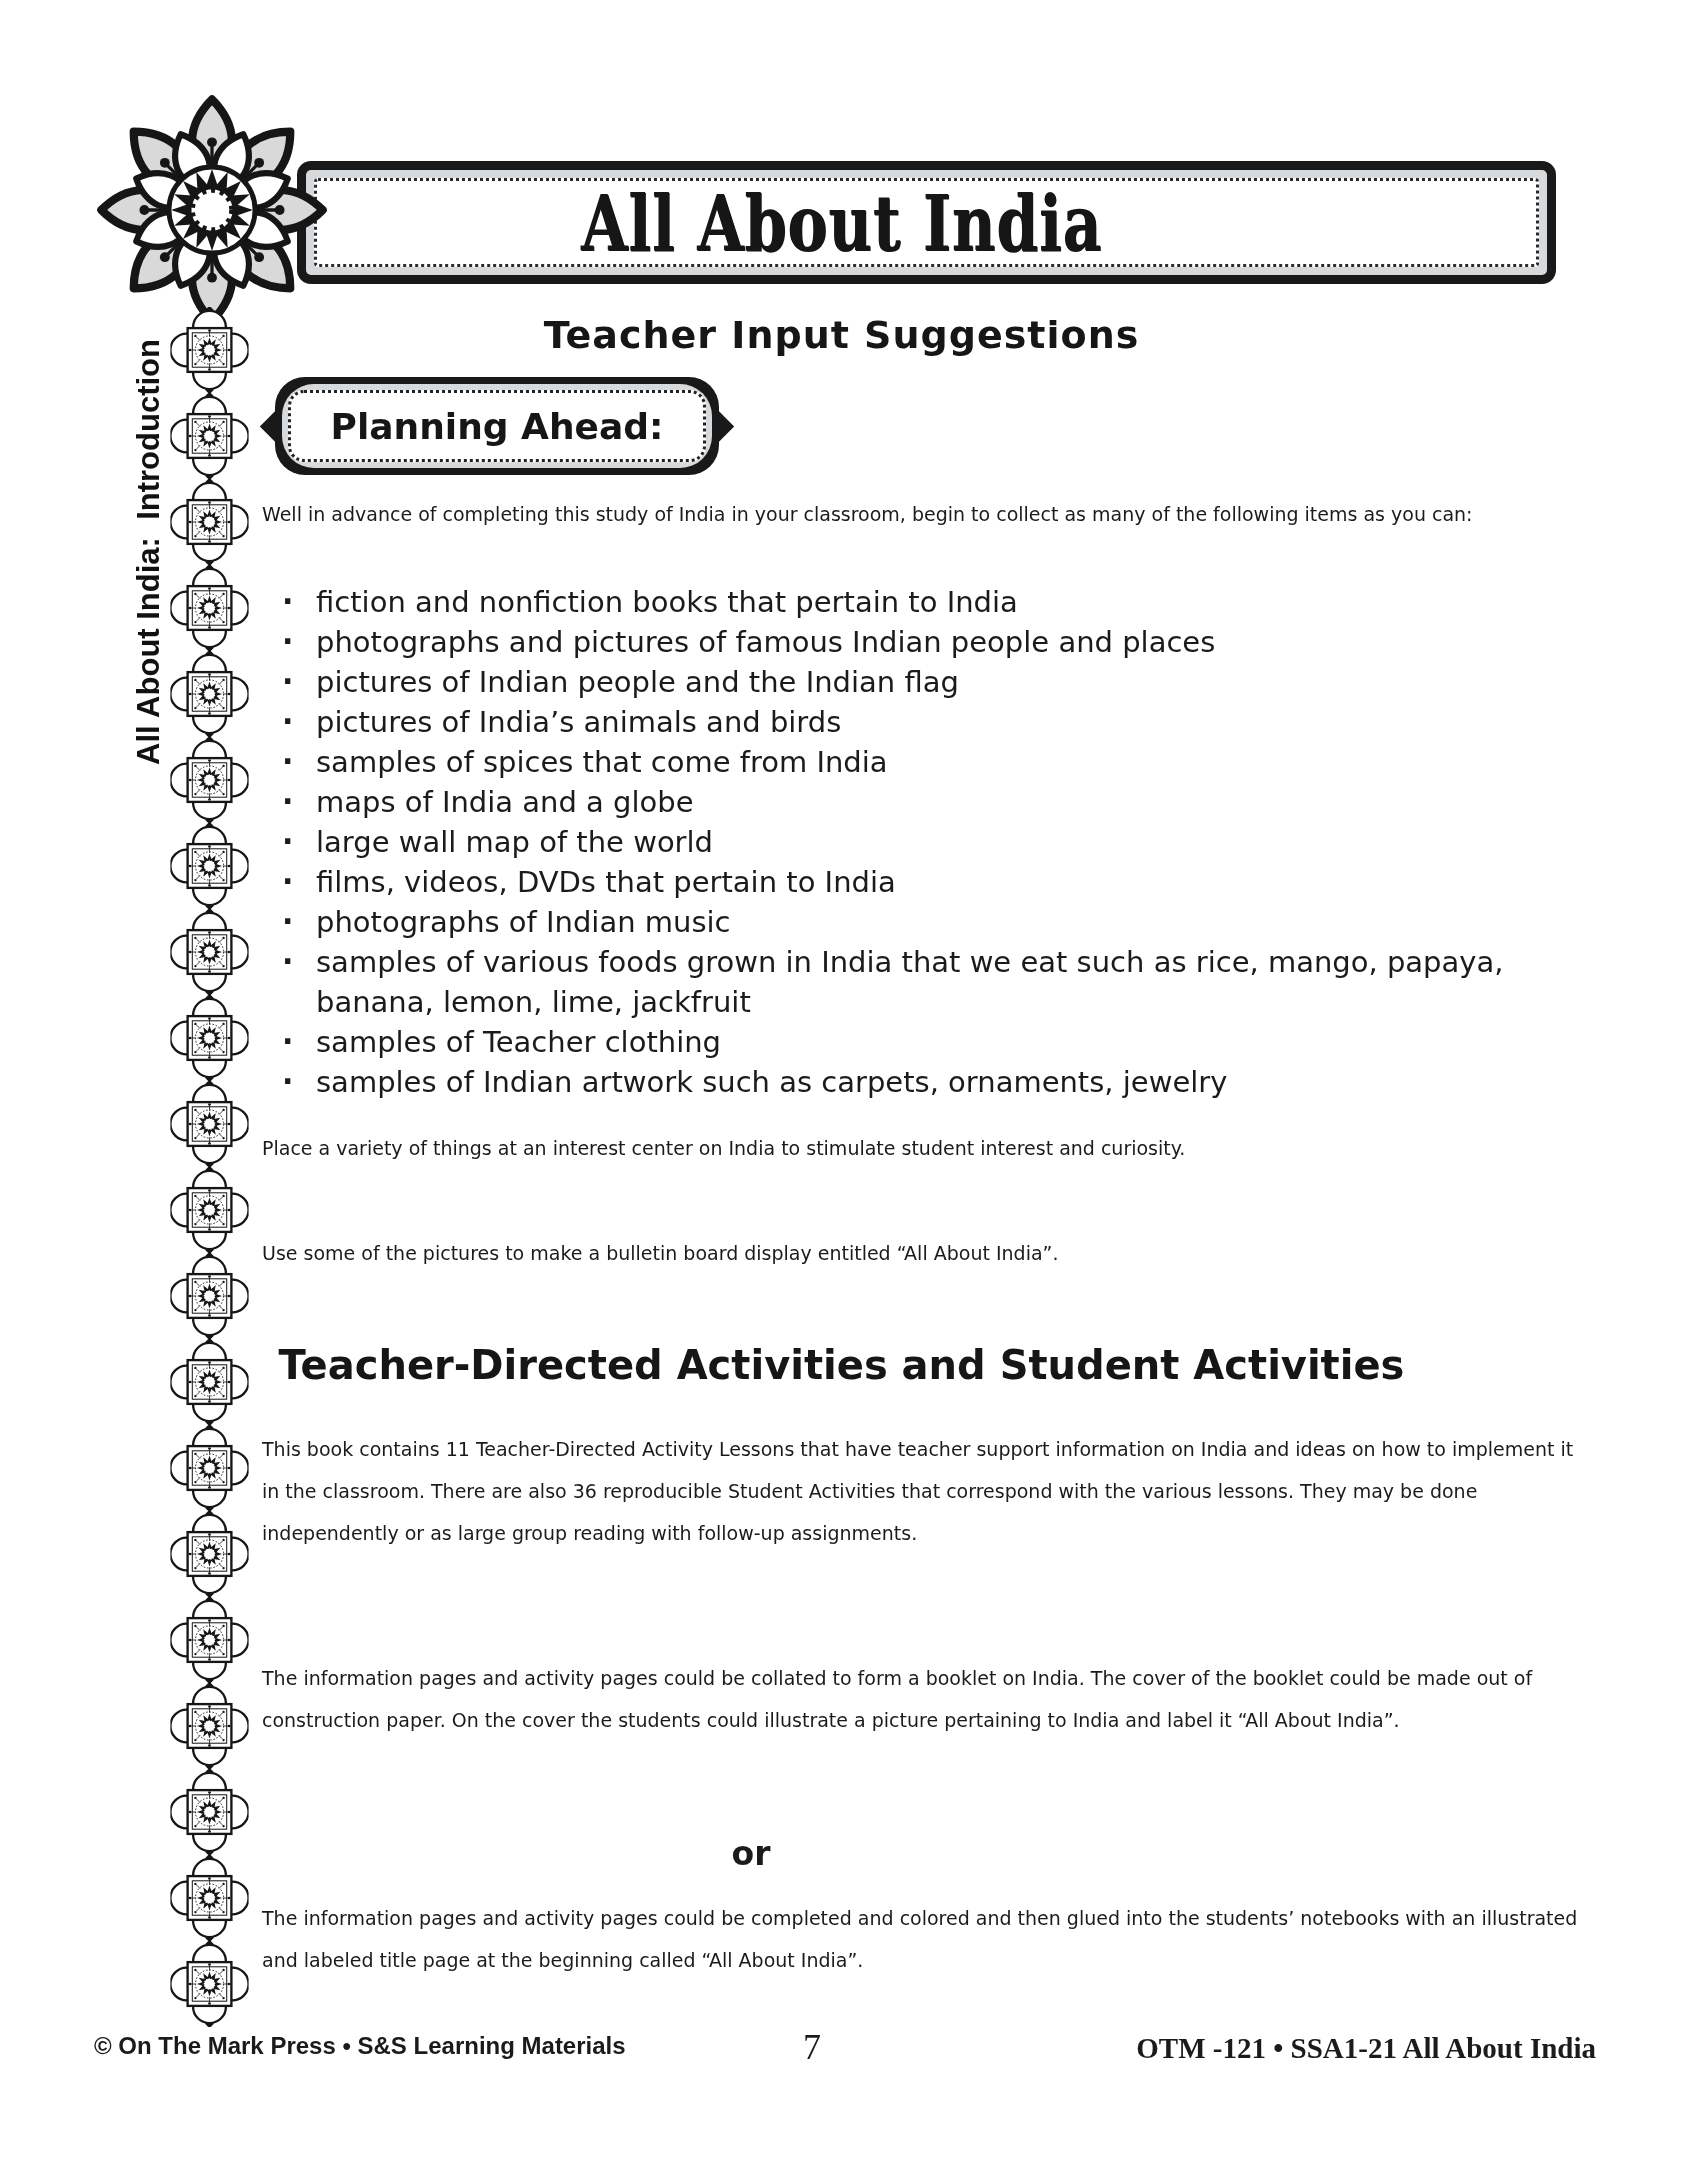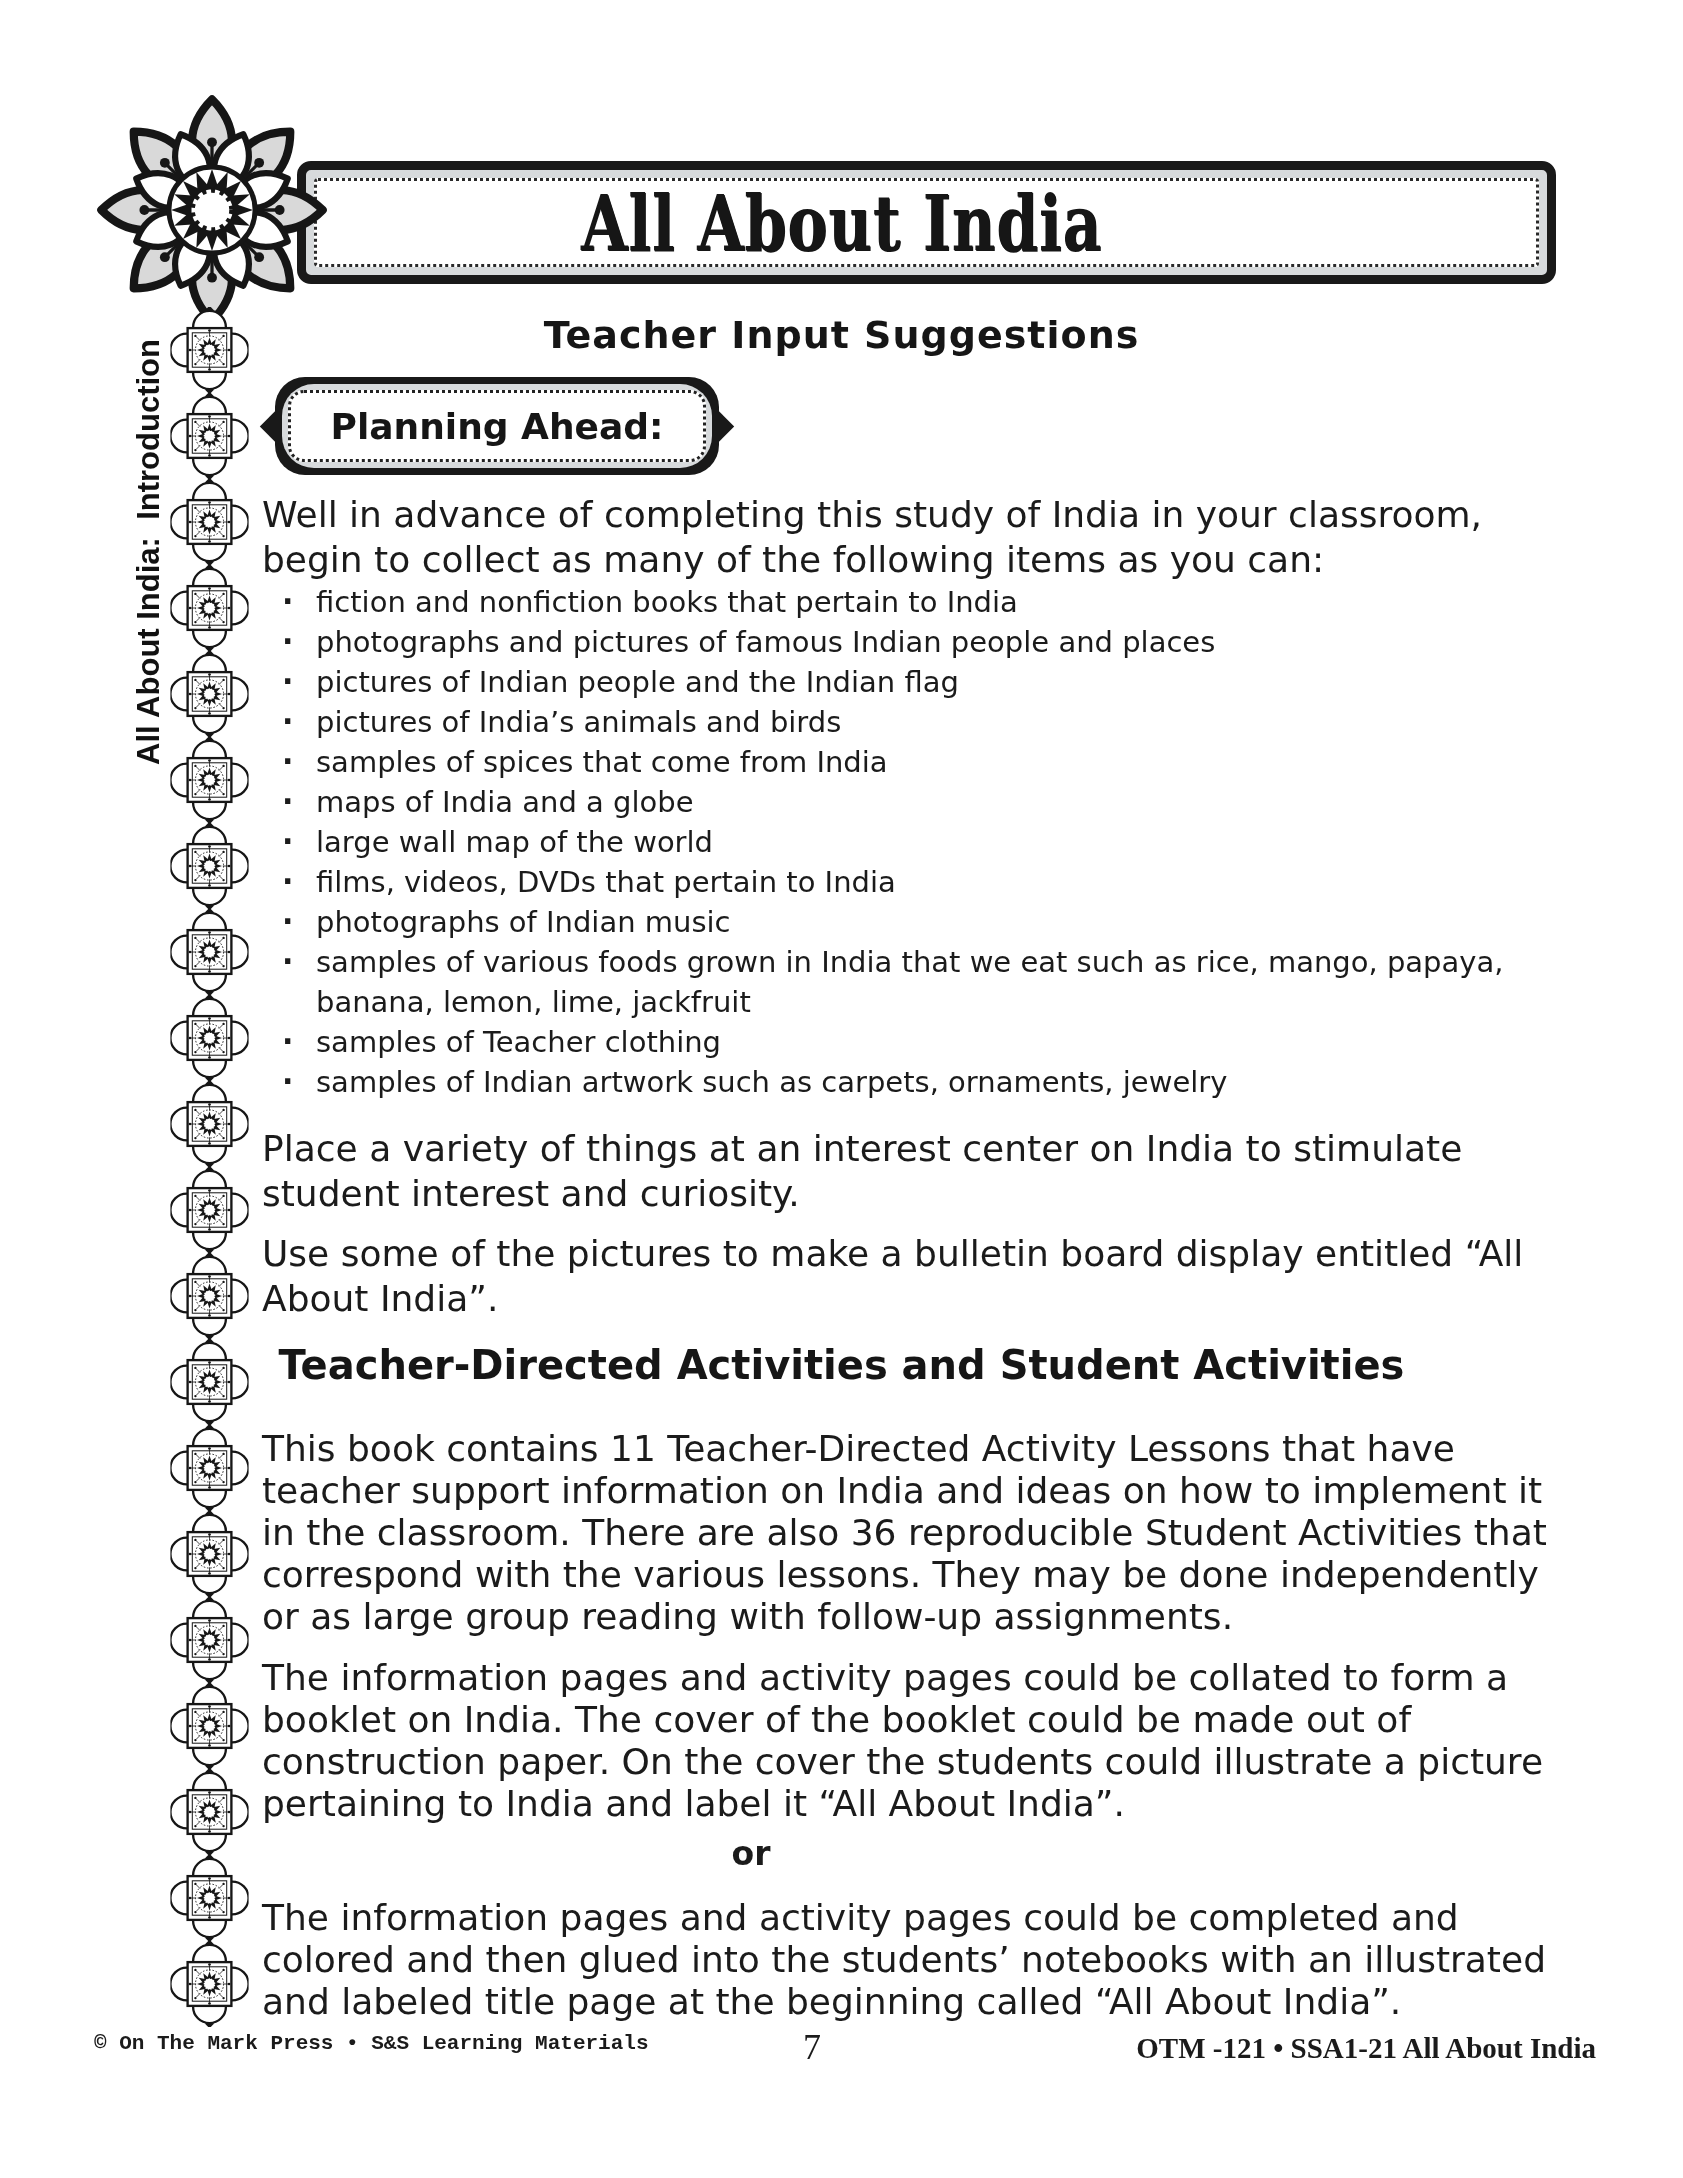--- a/index.html
+++ b/index.html
@@ -56,42 +56,42 @@
     border-radius:32px;padding:6px;position:relative;z-index:1;
   }
   .planning-white{
     width:100%;height:100%;box-sizing:border-box;background:#fff;
     border:3px dotted #222;border-radius:16px;
     display:flex;align-items:center;justify-content:center;
     font-weight:bold;font-size:36px;color:#161616;
   }
   .body-text{
     position:absolute;left:262px;width:1317px;
-    font-size:36px;line-height:45px;color:#1b1b1b;
+    font-size:19px;line-height:45px;color:#1b1b1b;
   }
   .bullets{position:absolute;left:262px;top:582px;width:1317px;
     margin:0;padding:0;list-style:none;font-size:29px;line-height:40px;}
   .bullets li{position:relative;padding-left:54px;}
   .bullets li::before{
     content:"\00B7";position:absolute;left:20px;top:0;
     font-weight:bold;font-size:30px;
   }
   .h2{
     position:absolute;left:0;top:1342px;width:1683px;text-align:center;
     font-weight:bold;font-size:40px;color:#161616;
   }
   .tight{line-height:42px;}
   .or-sep{
     position:absolute;left:0;top:1834px;width:1502px;text-align:center;
     font-weight:bold;font-size:33px;
   }
   
   .footer-left{
     position:absolute;left:94px;top:2032px;
-    font-family:Liberation Mono, monospace;font-weight:bold;font-size:21px;
+    font-family:Liberation Sans, sans-serif;font-weight:bold;font-size:24px;
   }
   .footer-page{
     position:absolute;left:0;top:2026px;width:1624px;text-align:center;
     font-family:"Liberation Serif",serif;font-size:36px;
   }
   .footer-right{
     position:absolute;right:87px;top:2032px;
     font-family:"Liberation Serif",serif;font-weight:bold;font-size:29px;
   }
 </style>

